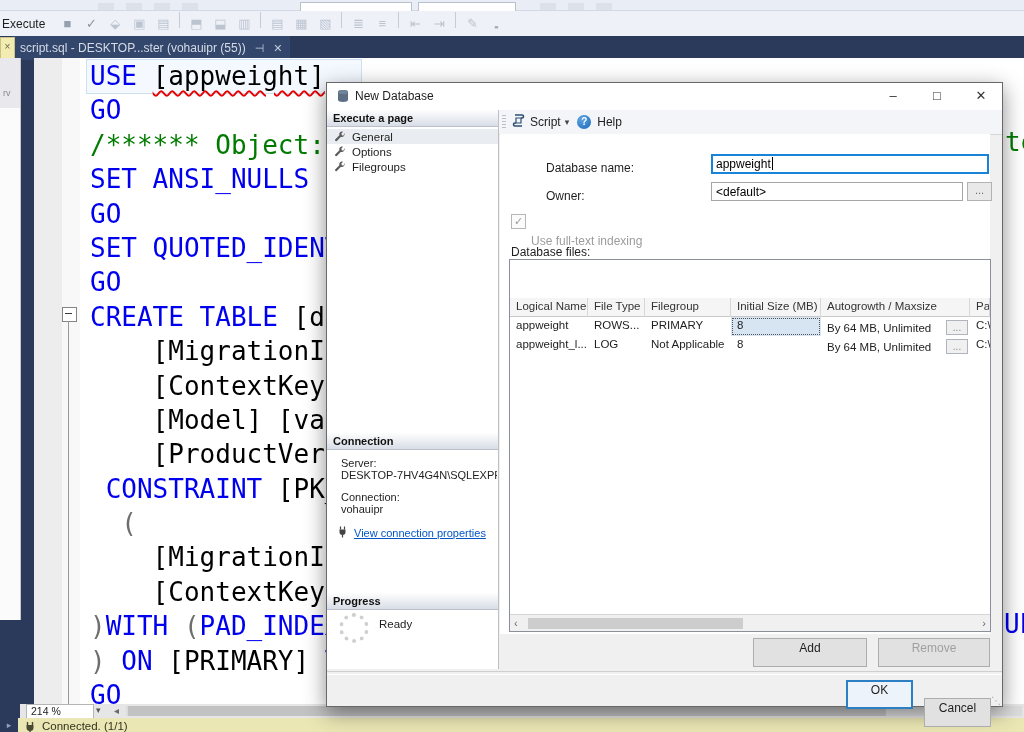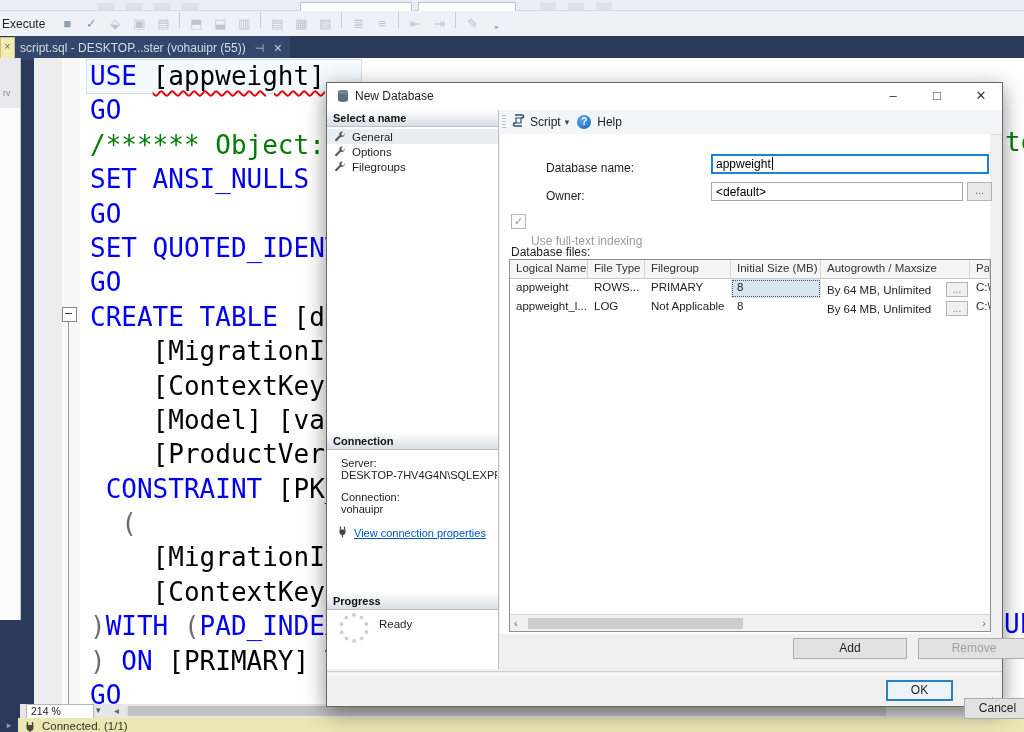--- a/index.html
+++ b/index.html
@@ -103,33 +103,33 @@
   .text-caret{display:inline-block;width:1px;height:13px;background:#000;vertical-align:-2px;margin-left:1px;}
   .browse-btn{position:absolute;background:#e9e9e9;border:1px solid #b2b2b2;font-size:11px;color:#6e6e6e;
     text-align:center;box-sizing:border-box;line-height:15px;}
   .chk{position:absolute;width:13px;height:13px;border:1px solid #b5b5b5;background:#fbfbfb;
     color:#9a9a9a;font-size:11px;line-height:12px;text-align:center;}
   .chk-label{position:absolute;font-size:12px;color:#9c9c9c;margin-top:20px;}
 
   .grid{position:absolute;left:9px;top:125px;width:482px;height:373px;border:1px solid #8a8f99;
     background:#fff;box-sizing:border-box;overflow:hidden;}
   .grow{display:grid;grid-template-columns:78px 57px 86px 90px 149px 1fr;}
-  .gh{height:18px;background:#f5f5f5;border-bottom:1px solid #c9c9c9;}
+  .gh{height:18px;background:#f5f5f5;border-bottom:1px solid #c9c9c9;margin-top:38px;}
   .gh .gc{border-right:1px solid #d8d8d8;font-size:11.5px;color:#333;}
   .gc{padding:2px 0 0 6px;box-sizing:border-box;height:19px;font-size:11.5px;color:#1e1e1e;white-space:nowrap;overflow:hidden;}
   .gc.sel-cell{background:#d7e5f2;outline:1px dotted #555;outline-offset:-2px;}
   .ag-cell{display:flex;justify-content:space-between;align-items:center;padding-right:2px;}
   .mini-btn{width:22px;height:15px;background:#f0f0f0;border:1px solid #b0b5bd;color:#8a8a8a;
     font-size:10px;line-height:13px;text-align:center;box-sizing:border-box;flex:none;}
   .g-hscroll{position:absolute;left:0;bottom:0;width:100%;height:17px;background:#f0f0f0;border-top:1px solid #d5d5d5;box-sizing:border-box;}
   .g-arrow{position:absolute;top:2px;font-size:11px;color:#6a6a6a;}
   .g-thumb{position:absolute;left:18px;top:3px;width:215px;height:11px;background:#cdcdcd;}
 
-  .btn{position:absolute;height:21px;background:#e1e1e1;border:1px solid #adadad;font-size:12px;color:#1e1e1e;
-    text-align:center;line-height:19px;box-sizing:border-box;margin-left:40px;}
+  .btn{position:absolute;height:29px;background:#e1e1e1;border:1px solid #adadad;font-size:12px;color:#1e1e1e;
+    text-align:center;line-height:19px;box-sizing:border-box;}
   .btn.disabled{color:#a0a0a0;}
   .btn.default{border:2px solid #2d7fc4;background:#edf3fa;line-height:17px;}
   .divider{position:absolute;left:0;top:588px;width:100%;height:2px;border-top:1px solid #cfcfcf;border-bottom:1px solid #fff;}
   .grip-corner{position:absolute;right:1px;bottom:0;font-size:10px;color:#b0b0b0;}
 </style>
 </head>
 <body>
 
 <div id="app">
 
@@ -211,21 +211,21 @@
             <ellipse cx="7" cy="3" rx="5" ry="2" fill="#6f8399"></ellipse>
           </svg>
       </span>
       <span class="dlg-title-text">New Database</span>
       <span class="winbtn wb-min">–</span>
       <span class="winbtn wb-max">□</span>
       <span class="winbtn wb-close">✕</span>
     </div>
 
     <div class="sidebar">
-      <div class="sec-hdr" style="top:0">Select a name</div>
+      <div class="sec-hdr" style="top:0">Execute a page</div>
       <div class="page-list">
           <div class="page-item sel">
             <span class="wrench"><svg width="12" height="12" viewBox="0 0 16 16">
                 <path d="M13.8 2.8a3.6 3.6 0 0 1-4.5 4.9l-5.6 5.6a1.5 1.5 0 0 1-2.1-2.1l5.6-5.6a3.6 3.6 0 0 1 4.9-4.5L9.8 3.4l.6 2.2 2.2.6z" fill="#5a5a5a"></path>
               </svg></span>
             <span>General</span>
           </div>
           <div class="page-item">
             <span class="wrench"><svg width="12" height="12" viewBox="0 0 16 16">
                 <path d="M13.8 2.8a3.6 3.6 0 0 1-4.5 4.9l-5.6 5.6a1.5 1.5 0 0 1-2.1-2.1l5.6-5.6a3.6 3.6 0 0 1 4.9-4.5L9.8 3.4l.6 2.2 2.2.6z" fill="#5a5a5a"></path>

